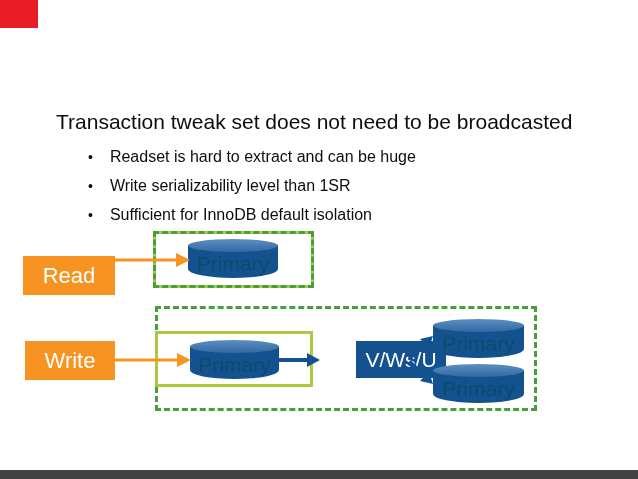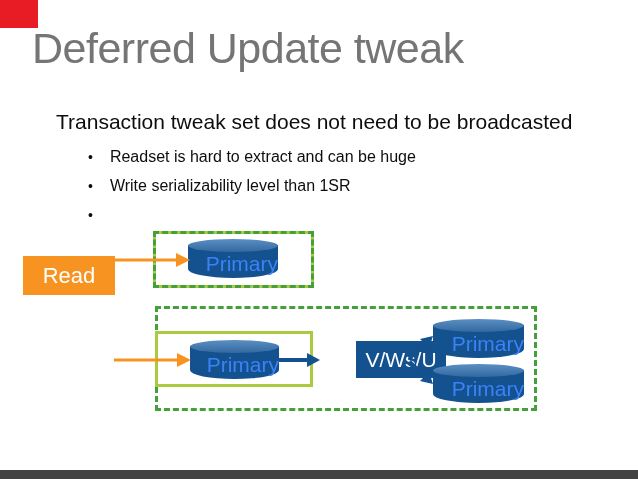--- a/index.html
+++ b/index.html
@@ -42,73 +42,76 @@
   .cyl{position:absolute;}
   .cyl .cyl-body{
     position:absolute; left:0; right:0; top:6px; bottom:0; background:#14518f;
     border-radius:0 0 45px 45px / 0 0 9px 9px;
   }
   .cyl .cyl-top{
     position:absolute; left:0; right:0; top:0; height:13px; border-radius:50%;
     background:linear-gradient(180deg,#5b8fc4 0%,#33699f 100%);
   }
   .cyl .cyl-label{
-    position:absolute; left:0; right:0; top:13px; text-align:right;
-    color:#3b82f6; font-size:21px;
+    position:absolute; left:0; right:0; top:13px; text-align:center;
+    color:#0c4a6e; font-size:21px;
   }
   #read-cyl{left:188px; top:239px; width:90px; height:39px;}
   #write-cyl{left:190px; top:340px; width:89px; height:39px;}
   #rep-top-cyl{left:433px; top:319px; width:91px; height:39px;}
   #rep-bot-cyl{left:433px; top:364px; width:91px; height:39px;}
   .vwsu{
     position:absolute; left:320px; top:341px; width:90px; height:37px;
     background:#14518f; color:#ffffff; font-size:21px;
     display:flex; align-items:center; justify-content:center;margin-left:36px;
   }
   .arrows-layer{position:absolute; left:0; top:0; width:638px; height:479px; pointer-events:none;}
 </style>
 </head>
 <body>
 
 <div class="slide">
 
   <div class="red-bar"></div>
 
-  <div class="title">Deferred Update tweak</div>
 
   <div class="lead">Transaction tweak set does not need to be broadcasted</div>
 
   <div class="bullets">
     <div class="bullet-item">
       <span class="bullet-dot">•</span>
       <span>Readset is hard to extract and can be huge</span>
     </div>
     <div class="bullet-item">
       <span class="bullet-dot">•</span>
       <span>Write serializability level than 1SR</span>
     </div>
     <div class="bullet-item">
       <span class="bullet-dot">•</span>
+      <span>Sufficient for InnoDB default isolation</span>
     </div>
   </div>
 
   <div class="scope-double">
     <div class="dash-overlay"></div>
   </div>
   <div class="tag-box" id="read-box">
     <span>Read</span>
   </div>
   <div class="cyl" id="read-cyl">
     <div class="cyl-body"></div>
     <div class="cyl-top"></div>
     <div class="cyl-label">Primary</div>
   </div>
 
   <div class="scope-dashed"></div>
   <div class="scope-solid"></div>
+  <div class="tag-box" id="write-box">
+    <span>Write</span>
+  </div>
   <div class="cyl" id="write-cyl">
     <div class="cyl-body"></div>
     <div class="cyl-top"></div>
     <div class="cyl-label">Primary</div>
   </div>
   <div class="vwsu">
     <span>V/Ws/U</span>
   </div>
   <div class="cyl" id="rep-top-cyl">
     <div class="cyl-body"></div>

